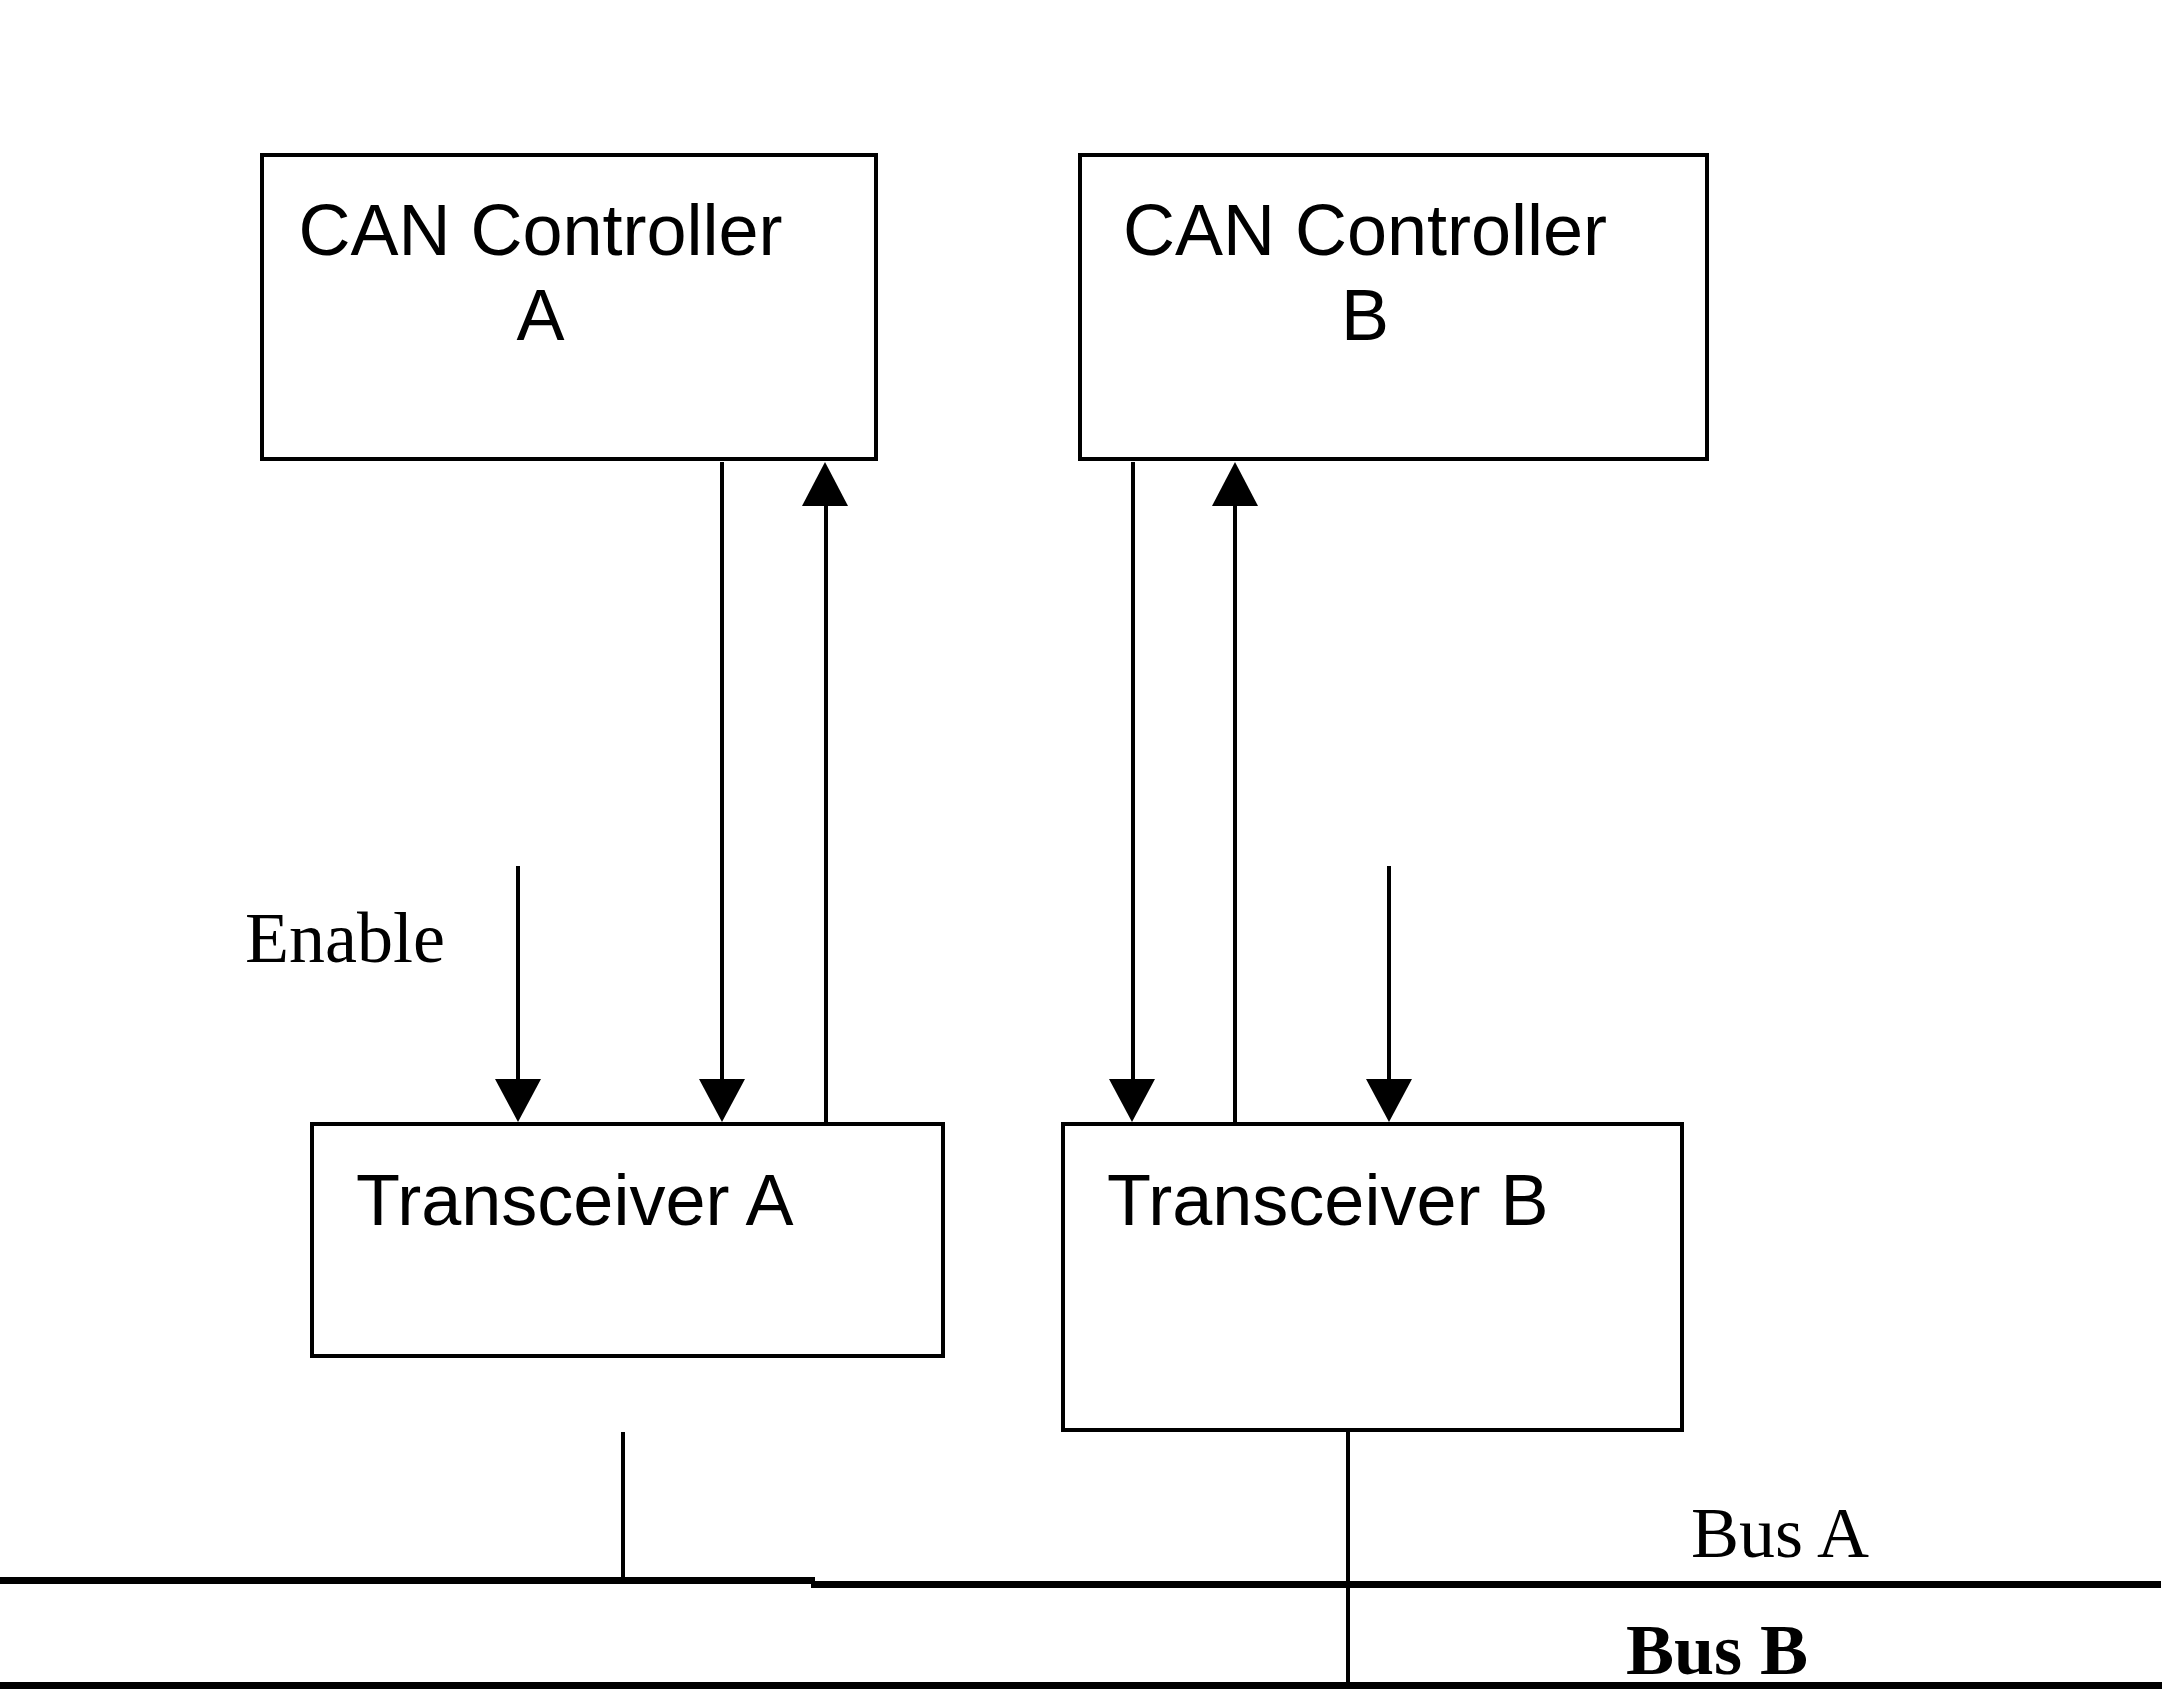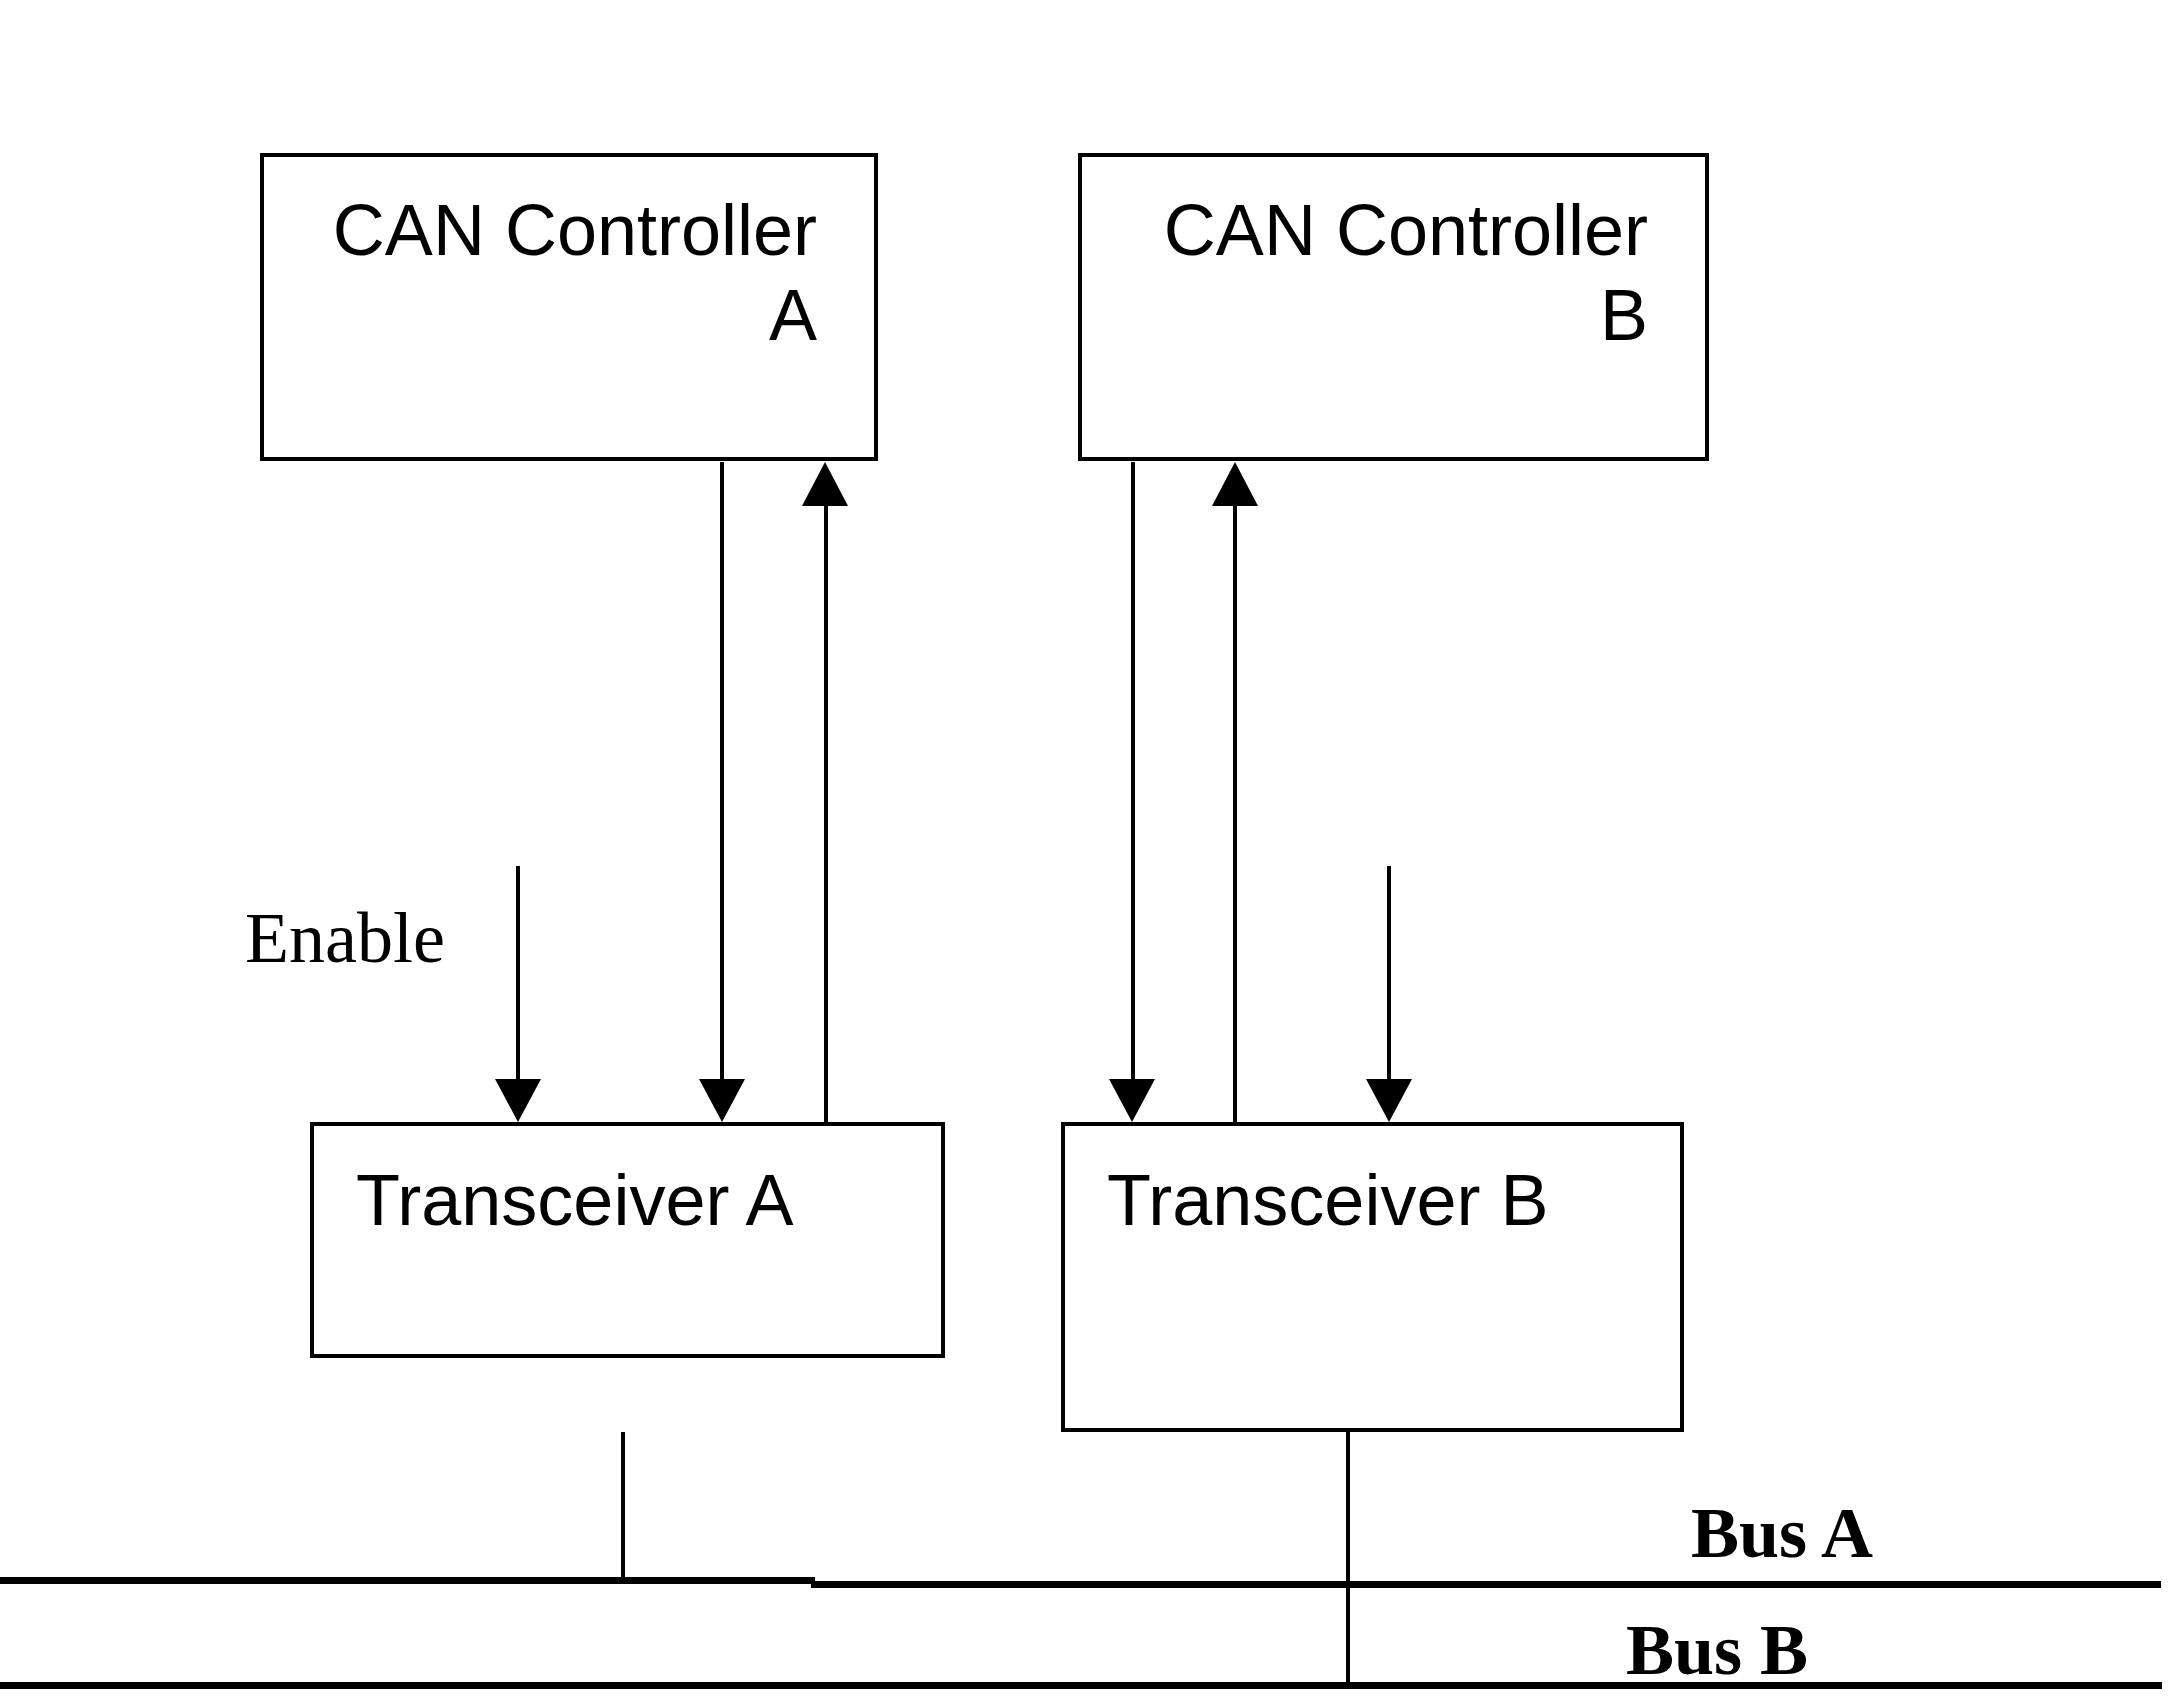--- a/index.html
+++ b/index.html
@@ -14,21 +14,21 @@
   
   .box{
     position:absolute;
     border:4.6px solid #000;
     background:#fff;
     box-sizing:border-box;
   }
   .can-label{
     font-family:"Liberation Sans", sans-serif;
     font-size:72px;line-height:85px;
-    text-align:right;
+    text-align:center;
     padding:31px 57px 0 0;
     white-space:nowrap;
   }
   .tx-label{
     font-family:"Liberation Sans", sans-serif;
     font-size:72px;line-height:85px;
     padding:32px 0 0 42px;
     white-space:nowrap;
   }
   
@@ -119,19 +119,19 @@
 
 
   <div class="vline" style="left:621px;top:1432px;height:150px;"></div>
 
   <div class="vline" style="left:1346px;top:1432px;height:253px;"></div>
 
   <div>
     <div class="hline" style="left:0;top:1577px;width:815px;"></div>
     <div class="hline" style="left:811px;top:1581px;width:1350px;"></div>
   </div>
-  <div class="serif-label" style="left:1691px;top:1492px;font-weight:bold;">Bus A</div>
+  <div class="serif-label" style="left:1691px;top:1492px;">Bus A</div>
 
   <div class="hline" style="left:0;top:1682px;width:2162px;"></div>
   <div class="serif-label" style="left:1626px;top:1609px;font-weight:bold;">Bus B</div>
 
 </div>
 
 
 </body></html>

